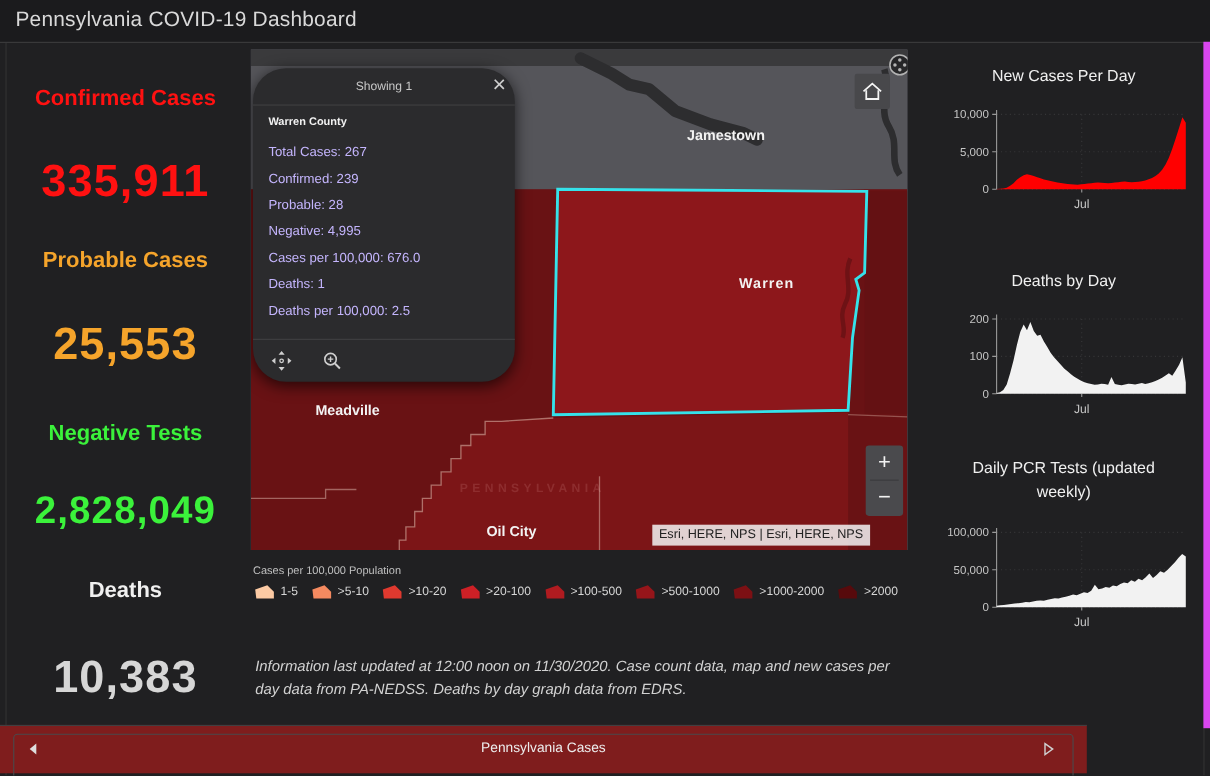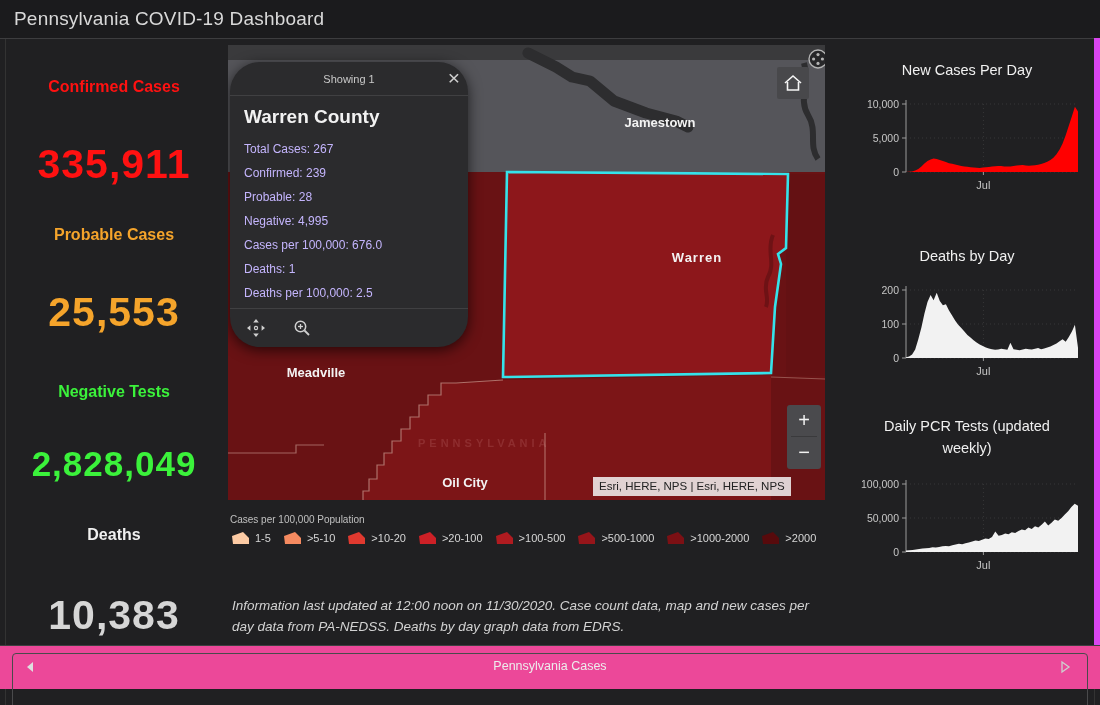--- a/index.html
+++ b/index.html
@@ -10,21 +10,21 @@
   }
   .frame{position:absolute;left:5px;right:5px;top:0;bottom:0;
     border-left:1px solid #333;border-right:1px solid #333;pointer-events:none;}
   
   .header{position:absolute;left:0;top:0;width:1100px;height:38px;
     background:#1b1b1d;border-bottom:1px solid #3d3d3f;display:flex;align-items:center;}
   .header .title{color:#d9d9d9;font-size:19px;padding-left:14px;letter-spacing:.2px;}
   
   .stats{position:absolute;left:0;top:38px;width:228px;bottom:43px;}
   .stat{position:absolute;left:0;width:228px;text-align:center;}
-  .stat .lbl{font-size:16px;font-weight:bold;text-align:center;}
+  .stat .lbl{font-size:20px;font-weight:bold;text-align:center;}
   .stat .val{font-size:41px;font-weight:bold;letter-spacing:1px;margin-top:11px;}
   #st-confirmed-l{top:40px}#st-confirmed-v{top:92px}
   #st-probable-l{top:188px}#st-probable-v{top:240px}
   #st-negative-l{top:345px}#st-negative-v{top:395px}
   #st-negative-v .val{font-size:35px;}
   #st-deaths-l{top:488px}#st-deaths-v{top:543px}
   
   .map{position:absolute;left:228px;top:45px;width:597px;height:455px;background:#55555a;overflow:hidden;}
   .map svg.base{position:absolute;left:0;top:0;}
   .map-label{font-size:13px;font-weight:600;fill:#f3f3f3;}
@@ -38,21 +38,21 @@
     border-radius:3px;color:#fff;text-align:center;cursor:pointer;}
   .zoom-ctl .zbtn{height:31px;line-height:31px;font-size:20px;color:#f2f2f2;}
   .zoom-ctl .zdiv{height:1px;background:#3a3a3c;margin:0 4px;}
   
   .popup{position:absolute;left:2px;top:17px;width:238px;height:285px;background:#2b2b2d;
     box-shadow:0 3px 14px rgba(0,0,0,0.65);display:flex;flex-direction:column;z-index:5;border-radius:30px;}
   .pp-head{height:33px;border-bottom:1px solid #404042;display:flex;align-items:center;position:relative;}
   .pp-head .pp-title{flex:1;text-align:center;font-size:11px;color:#c9c9c9;}
   .pp-close{position:absolute;right:8px;top:2px;font-size:21px;color:#cfcfcf;cursor:pointer;line-height:28px;}
   .pp-body{flex:1;padding:8px 14px 4px 14px;overflow:hidden;}
-  .pp-name{font-size:19px;font-weight:bold;color:#f2f2f2;margin:2px 0 9px 0;}
+  .pp-name{font-size:10px;font-weight:bold;color:#f2f2f2;margin:2px 0 9px 0;}
   .pp-row{font-size:12px;color:#c4b5fd;line-height:24px;}
   .pp-foot{height:38px;border-top:1px solid #404042;display:flex;align-items:center;gap:26px;padding-left:16px;}
   .pp-tool{cursor:pointer;display:flex;align-items:center;}
   
   .legend{position:absolute;left:230px;top:514px;width:600px;}
   .lg-title{font-size:10px;color:#c0c0c0;margin-bottom:6px;}
   .lg-row{display:flex;align-items:center;gap:11px;}
   .lg-item{display:flex;align-items:center;gap:5px;}
   .lg-label{font-size:11px;color:#d6d6d6;white-space:nowrap;}
   
@@ -62,21 +62,21 @@
   .rpanel{position:absolute;left:840px;top:38px;width:254px;bottom:43px;border-right:7px solid #d946ef;}
   .chart-title{position:absolute;left:0;width:100%;text-align:center;color:#f0f0f0;font-size:14.5px;line-height:1.5;}
   .chart-box{position:absolute;left:8px;}
   #ct-0{top:22px}#cb-0{top:58px}
   #ct-1{top:208px}#cb-1{top:244px}
   #ct-2{top:378px;padding:0 30px;width:194px;}
   #cb-2{top:438px}
   .footnote{position:absolute;left:2px;top:572px;width:246px;font-size:13.5px;font-style:italic;
     color:#dadada;line-height:1.5;}
   
-  .bottombar{position:absolute;left:0;bottom:16px;width:1100px;height:43px;background:#ec4899;
+  .bottombar{position:absolute;left:0;bottom:2px;width:988px;height:43px;background:#7f1d1d;
     border-top:1px solid #3f3f41;}
   .tab-outline{position:absolute;left:12px;right:12px;top:7px;height:60px;
     border:1px solid #4a4a4c;border-radius:4px;}
   .bb-label{position:absolute;left:0;width:100%;top:13px;text-align:center;font-size:12.5px;color:#ededed;}
   .bb-arrow{position:absolute;top:10px;width:22px;height:22px;display:flex;align-items:center;
     justify-content:center;cursor:pointer;}
   .bb-left{left:20px}.bb-right{right:24px}
 </style>
 </head>
 <body>

